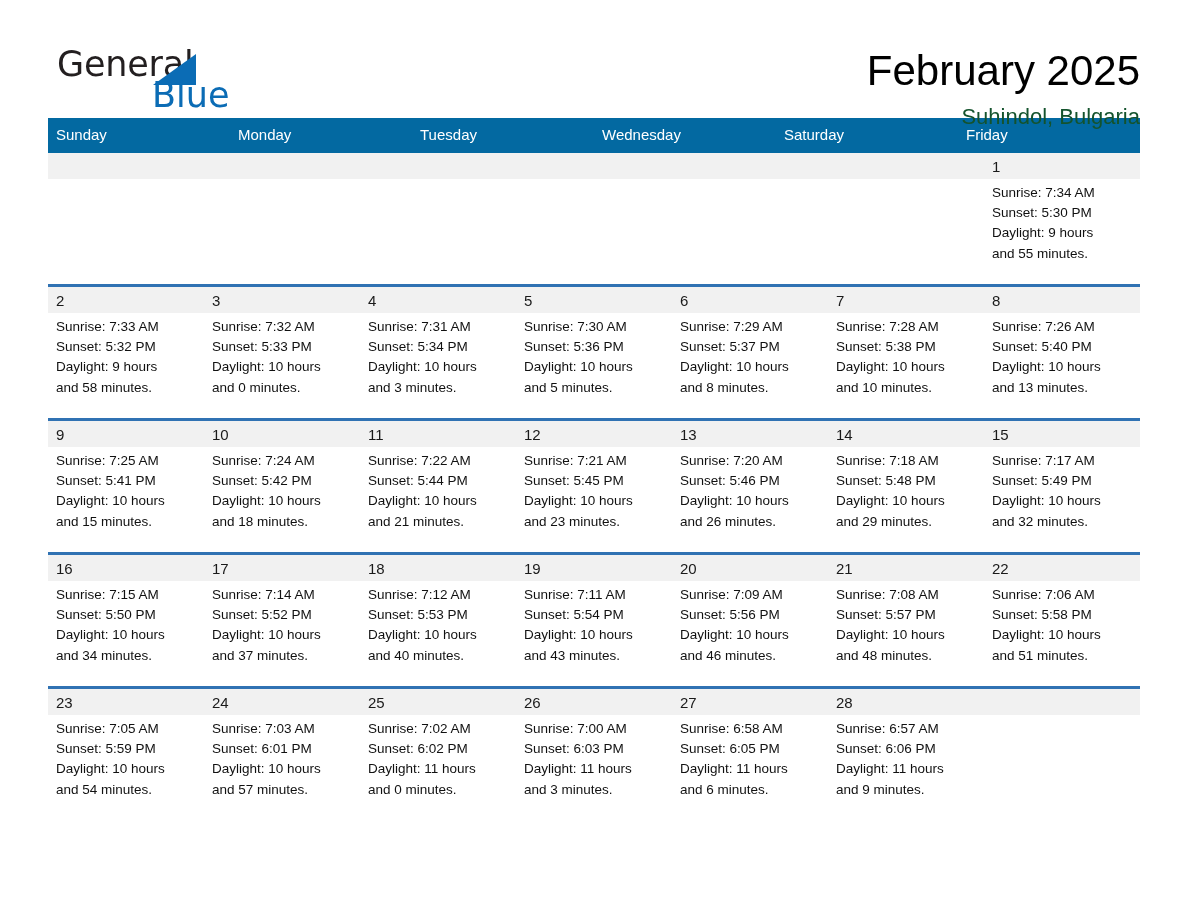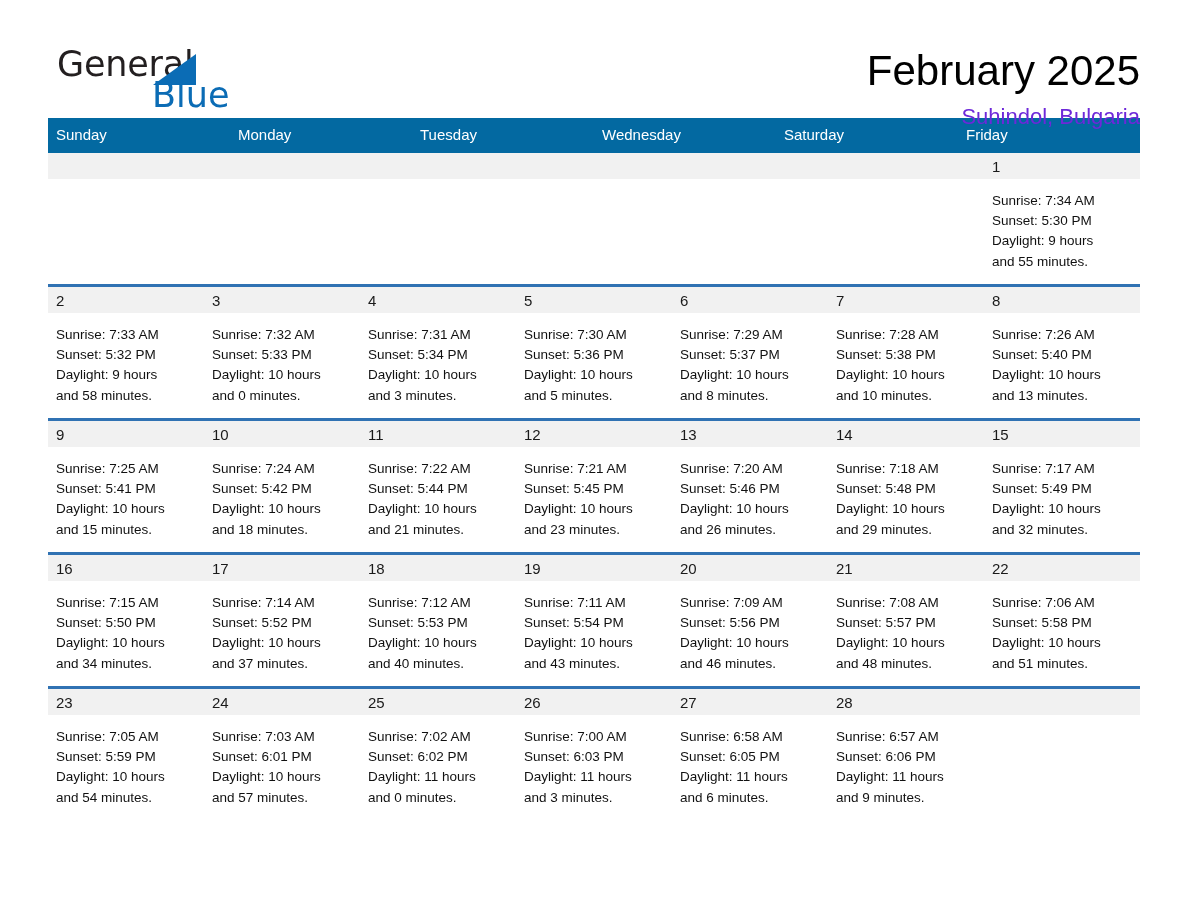--- a/index.html
+++ b/index.html
@@ -76,21 +76,21 @@
     line-height: 50px;
     font-weight: 400;
     color: #000;
     white-space: nowrap;
     text-align: right;
   }
   .cal-subtitle {
     font-size: 22px;
     line-height: 30px;
     font-weight: 400;
-    color: #6d28d9;
+    color: #14532d;
     margin-top: 6px;
     white-space: nowrap;
   }
 
   
   .calendar {
     margin-top: 10px;
     width: 1092px;
   }
   .weekday-row {
@@ -119,21 +119,21 @@
   }
   .day-num-band {
     background: #f1f1f1;
     height: 26px;
     padding: 3px 0 0 8px;
     font-size: 15px;
     line-height: 21px;
     color: #1a1a1a;
   }
   .day-body {
-    padding: 12px 6px 0 8px;
+    padding: 4px 6px 0 8px;
     font-size: 13.5px;
     line-height: 20.2px;
     color: #111111;
   }
   .day-body div { white-space: nowrap; }
   .day-cell.empty .day-num-band { color: transparent; }
 </style>
 </head>
 <body>
 

